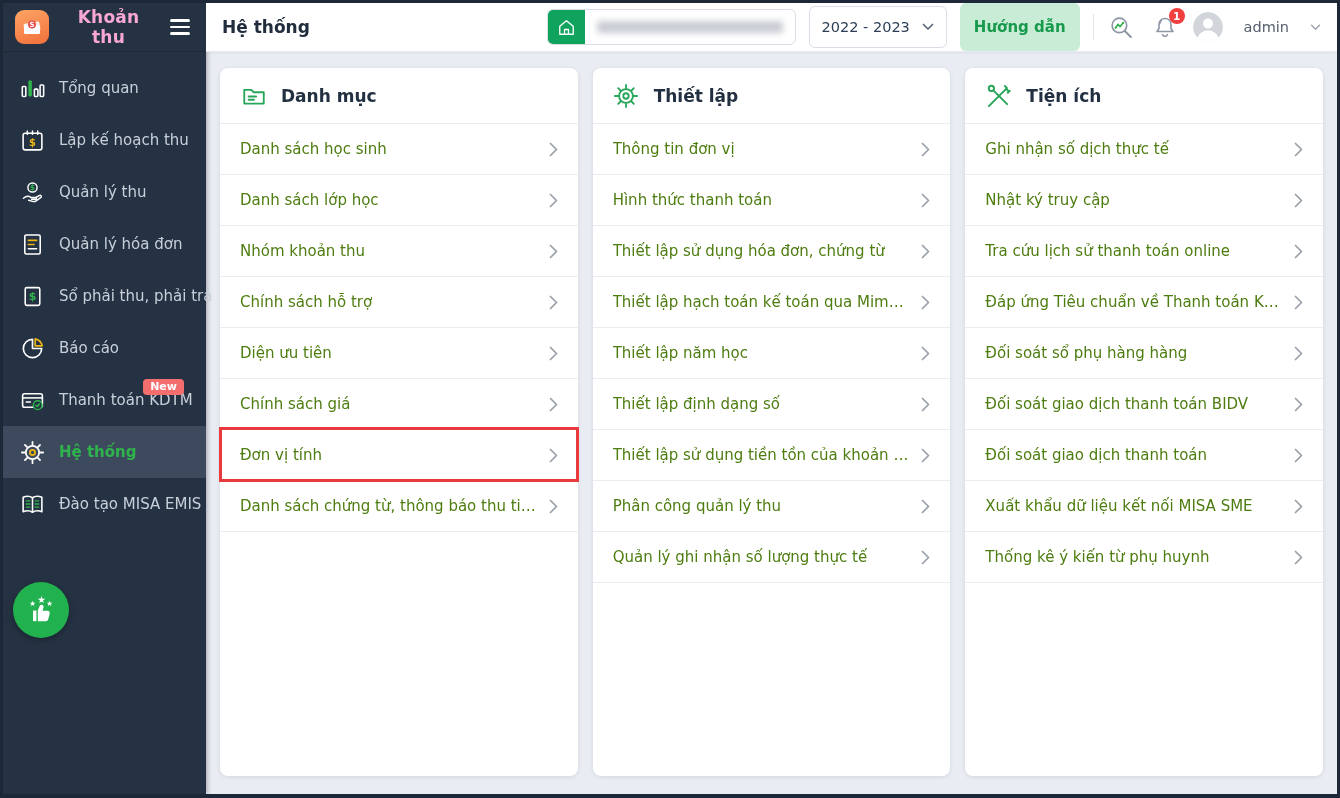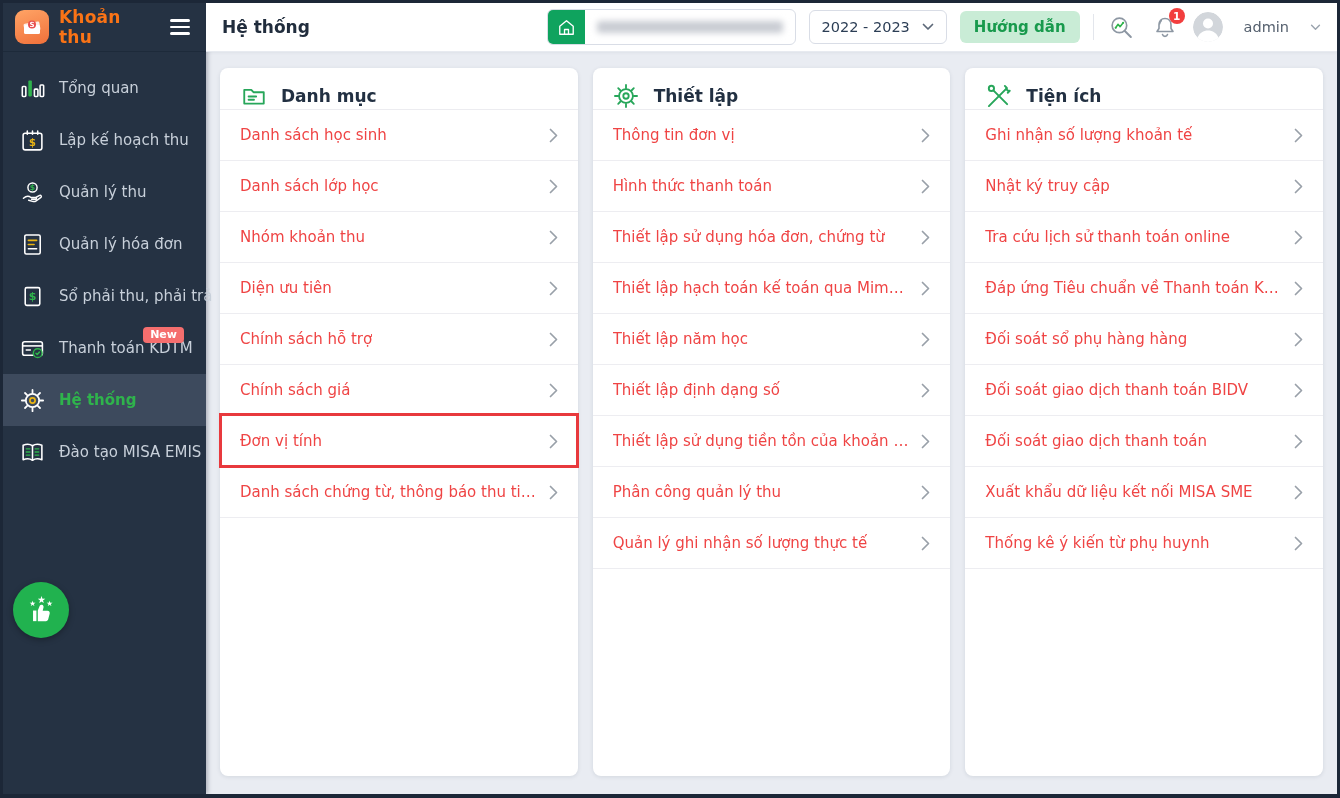--- a/index.html
+++ b/index.html
@@ -7,53 +7,53 @@
     width:1340px;height:798px;box-sizing:border-box;
     border:3px solid #1c2737;border-bottom-width:4px;
     display:flex;background:#e9ecf2;overflow:hidden;
     font-family:"DejaVu Sans","Liberation Sans",sans-serif;
     -webkit-font-smoothing:antialiased;
   }
   
   .sidebar{width:203px;flex-shrink:0;background:#253243;display:flex;flex-direction:column;position:relative;box-shadow:2px 0 4px rgba(10,20,35,.25);}
   .logo-row{height:48px;display:flex;align-items:center;gap:10px;padding:0 14px 0 12px;border-bottom:1px solid #1d2a3a;}
   .logo-badge{width:34px;height:34px;border-radius:9px;background:linear-gradient(160deg,#ffa466,#f0703a);display:grid;place-items:center;flex-shrink:0;}
-  .app-title{color:#f97316;font-size:17px;font-weight:bold;letter-spacing:.2px;}
+  .app-title{color:#f9a8d4;font-size:17px;font-weight:bold;letter-spacing:.2px;text-align:center;}
   .hamburger{margin-left:auto;display:flex;flex-direction:column;gap:4px;cursor:pointer;padding:4px 2px;}
   .hamburger span{display:block;width:20px;height:2.6px;background:#fff;border-radius:2px;}
   .nav{padding-top:10px;}
   .nav-item{height:52px;display:flex;align-items:center;gap:13px;padding:0 12px 0 15px;color:#c8d0da;font-size:15px;cursor:pointer;position:relative;}
   .nav-item.active{background:#3d4a5d;color:#2fb34c;font-weight:600;}
   .nav-icon{width:28px;display:grid;place-items:center;flex-shrink:0;}
   .nav-label{white-space:nowrap;}
   .new-badge{position:absolute;right:22px;top:5px;background:#f56e6e;color:#fff;font-size:11px;font-weight:600;padding:1px 7px 2px;border-radius:4px;}
   .reward-fab{position:absolute;left:10px;top:579px;width:56px;height:56px;border-radius:50%;background:#21b24f;display:grid;place-items:center;cursor:pointer;box-shadow:0 2px 6px rgba(0,0,0,.3);}
   
   .main{flex:1;display:flex;flex-direction:column;min-width:0;}
   .topbar{height:48px;background:#fff;display:flex;align-items:center;gap:13px;padding:0 16px;border-bottom:1px solid #e7eaf0;box-shadow:0 1px 3px rgba(25,39,59,.05);position:relative;z-index:2;flex-shrink:0;}
   .page-title{font-size:17px;font-weight:600;color:#212d3d;margin-right:auto;}
   .school-pill{display:flex;align-items:stretch;height:34px;border:1px solid #d9dde6;border-radius:6px;overflow:hidden;background:#fff;cursor:pointer;}
   .school-home{width:37px;background:#0fa35e;display:grid;place-items:center;}
   .school-name-blur{width:186px;display:flex;align-items:center;padding:0 12px;}
   .blur-bar{height:12px;width:100%;background:#c9ccd3;border-radius:3px;filter:blur(3px);}
-  .year-select{height:34px;box-sizing:border-box;border:1px solid #d9dde6;border-radius:6px;display:flex;align-items:center;gap:12px;padding:0 12px;font-size:14.5px;color:#2c3e55;background:#fff;cursor:pointer;}
-  .guide-btn{height:32px;background:#c9ecd6;color:#189a4d;border:none;border-radius:6px;font-size:15px;font-weight:600;padding:0 14px;cursor:pointer;font-family:inherit;}
+  .year-select{height:42px;box-sizing:border-box;border:1px solid #d9dde6;border-radius:6px;display:flex;align-items:center;gap:12px;padding:0 12px;font-size:14.5px;color:#2c3e55;background:#fff;cursor:pointer;}
+  .guide-btn{height:48px;background:#c9ecd6;color:#189a4d;border:none;border-radius:6px;font-size:15px;font-weight:600;padding:0 14px;cursor:pointer;font-family:inherit;}
   .v-divider{width:1px;height:26px;background:#e3e6ec;}
   .icon-btn{width:30px;height:32px;display:grid;place-items:center;position:relative;cursor:pointer;}
   .badge-count{position:absolute;top:-3px;right:-5px;min-width:16px;height:16px;border-radius:8px;background:#f23e3e;color:#fff;font-size:10.5px;font-weight:bold;display:grid;place-items:center;padding:0 3px;box-sizing:border-box;}
   .user{display:flex;align-items:center;gap:21px;cursor:pointer;}
   .avatar{width:30px;height:30px;border-radius:50%;overflow:hidden;flex-shrink:0;}
   .username{color:#55606e;font-size:14.5px;}
   
   .content{flex:1;display:flex;gap:15px;padding:16px 14px 18px;min-height:0;}
   .card{flex:1;background:#fff;border-radius:8px;box-shadow:0 1px 4px rgba(20,35,60,.10);display:flex;flex-direction:column;min-width:0;}
-  .card-header{display:flex;align-items:center;gap:14px;padding:15px 20px 0;border-bottom:1px solid #ececf0;}
+  .card-header{display:flex;align-items:center;gap:14px;padding:15px 20px 14px;border-bottom:1px solid #ececf0;}
   .card-title{font-size:17px;font-weight:bold;color:#223042;margin:0;}
   .card-icon{width:27px;display:grid;place-items:center;}
-  .row{height:50px;display:flex;align-items:center;justify-content:space-between;padding:0 20px;border-bottom:1px solid #ededf1;font-size:15px;color:#ef4444;cursor:pointer;position:relative;}
+  .row{height:50px;display:flex;align-items:center;justify-content:space-between;padding:0 20px;border-bottom:1px solid #ededf1;font-size:15px;color:#4d7c0f;cursor:pointer;position:relative;}
   .row-label{white-space:nowrap;overflow:hidden;text-overflow:ellipsis;}
   .chev{display:grid;place-items:center;flex-shrink:0;margin-left:10px;}
   .row.highlighted::after{content:"";position:absolute;top:-3px;bottom:-2px;left:-1px;right:-1px;border:3px solid #e8393d;pointer-events:none;z-index:3;}
 </style>
 </head>
 <body>
 
 <aside class="sidebar">
   <div class="logo-row">
     <span class="logo-badge">
@@ -120,20 +120,29 @@
           <svg width="25" height="25" viewBox="0 0 24 24" fill="none">
             <rect x="5" y="3.5" width="14" height="17" rx="1.5" stroke="#fff" stroke-width="1.5"></rect>
             <text x="12" y="15.8" font-size="10.5" font-weight="bold" fill="#2fb34c" text-anchor="middle">$</text>
           </svg>
         </span>
         <span class="nav-label">Sổ phải thu, phải trả</span>
       </div>
       <div class="nav-item">
         <span class="nav-icon">
           <svg width="25" height="25" viewBox="0 0 24 24" fill="none">
+            <path d="M12 3.2A8.8 8.8 0 1 0 20.8 12H12z" stroke="#fff" stroke-width="1.6" stroke-linejoin="round"></path>
+            <path d="M14.6 2.7a8.8 8.8 0 0 1 6.7 6.7h-6.7z" stroke="#e9b414" stroke-width="1.6" stroke-linejoin="round"></path>
+          </svg>
+        </span>
+        <span class="nav-label">Báo cáo</span>
+      </div>
+      <div class="nav-item">
+        <span class="nav-icon">
+          <svg width="25" height="25" viewBox="0 0 24 24" fill="none">
             <rect x="2.5" y="5.5" width="19" height="13" rx="2" stroke="#fff" stroke-width="1.5"></rect>
             <path d="M2.5 9.5h19" stroke="#fff" stroke-width="1.5"></path>
             <path d="M6 13.5h4" stroke="#fff" stroke-width="1.4" stroke-linecap="round"></path>
             <circle cx="17" cy="16.5" r="4.2" fill="#253243" stroke="#2fb34c" stroke-width="1.4"></circle>
             <path d="M15.3 16.6l1.2 1.2 2.1-2.3" stroke="#2fb34c" stroke-width="1.5" stroke-linecap="round" stroke-linejoin="round"></path>
           </svg>
         </span>
         <span class="nav-label">Thanh toán KDTM</span>
         <span class="new-badge">New</span>
       </div>
@@ -260,29 +269,29 @@
           </div>
           <div class="row">
             <span class="row-label">Nhóm khoản thu</span>
             <span class="chev">
               <svg width="9" height="15" viewBox="0 0 9 15" fill="none">
                 <path d="M1.5 1.5 7.5 7.5 1.5 13.5" stroke="#99a0a9" stroke-width="1.7" stroke-linecap="round" stroke-linejoin="round"></path>
               </svg>
             </span>
           </div>
           <div class="row">
+            <span class="row-label">Chính sách hỗ trợ</span>
+            <span class="chev">
+              <svg width="9" height="15" viewBox="0 0 9 15" fill="none">
+                <path d="M1.5 1.5 7.5 7.5 1.5 13.5" stroke="#99a0a9" stroke-width="1.7" stroke-linecap="round" stroke-linejoin="round"></path>
+              </svg>
+            </span>
+          </div>
+          <div class="row">
             <span class="row-label">Diện ưu tiên</span>
-            <span class="chev">
-              <svg width="9" height="15" viewBox="0 0 9 15" fill="none">
-                <path d="M1.5 1.5 7.5 7.5 1.5 13.5" stroke="#99a0a9" stroke-width="1.7" stroke-linecap="round" stroke-linejoin="round"></path>
-              </svg>
-            </span>
-          </div>
-          <div class="row">
-            <span class="row-label">Chính sách hỗ trợ</span>
             <span class="chev">
               <svg width="9" height="15" viewBox="0 0 9 15" fill="none">
                 <path d="M1.5 1.5 7.5 7.5 1.5 13.5" stroke="#99a0a9" stroke-width="1.7" stroke-linecap="round" stroke-linejoin="round"></path>
               </svg>
             </span>
           </div>
           <div class="row">
             <span class="row-label">Chính sách giá</span>
             <span class="chev">
               <svg width="9" height="15" viewBox="0 0 9 15" fill="none">
@@ -401,21 +410,21 @@
               <path d="M6.8 6.8 19.5 19.5"></path>
               <circle cx="5" cy="5" r="2.4"></circle>
               <path d="M17.4 2.7l1.4 1.4a2.6 2.6 0 0 0 3.1 3.1l-1.8 1.8"></path>
               <path d="M19.3 4.7 4.5 19.5l-1.8 1.8"></path>
             </svg>
           </span>
           <h2 class="card-title">Tiện ích</h2>
         </div>
         <div class="card-list">
           <div class="row">
-            <span class="row-label">Ghi nhận số lượng khoản tế</span>
+            <span class="row-label">Ghi nhận số dịch thực tế</span>
             <span class="chev">
               <svg width="9" height="15" viewBox="0 0 9 15" fill="none">
                 <path d="M1.5 1.5 7.5 7.5 1.5 13.5" stroke="#99a0a9" stroke-width="1.7" stroke-linecap="round" stroke-linejoin="round"></path>
               </svg>
             </span>
           </div>
           <div class="row">
             <span class="row-label">Nhật ký truy cập</span>
             <span class="chev">
               <svg width="9" height="15" viewBox="0 0 9 15" fill="none">

